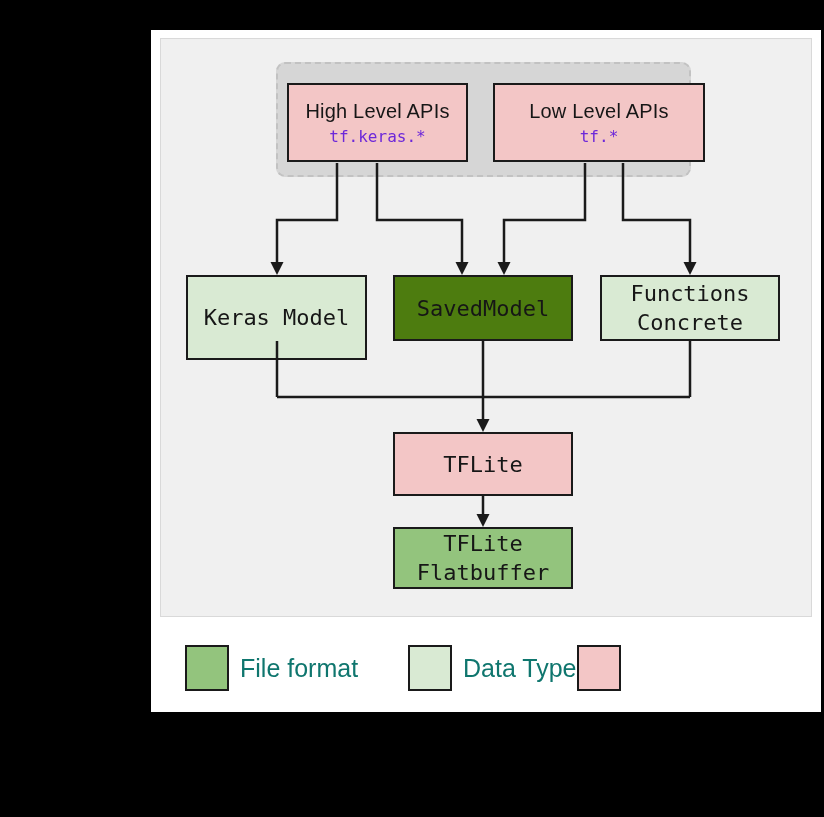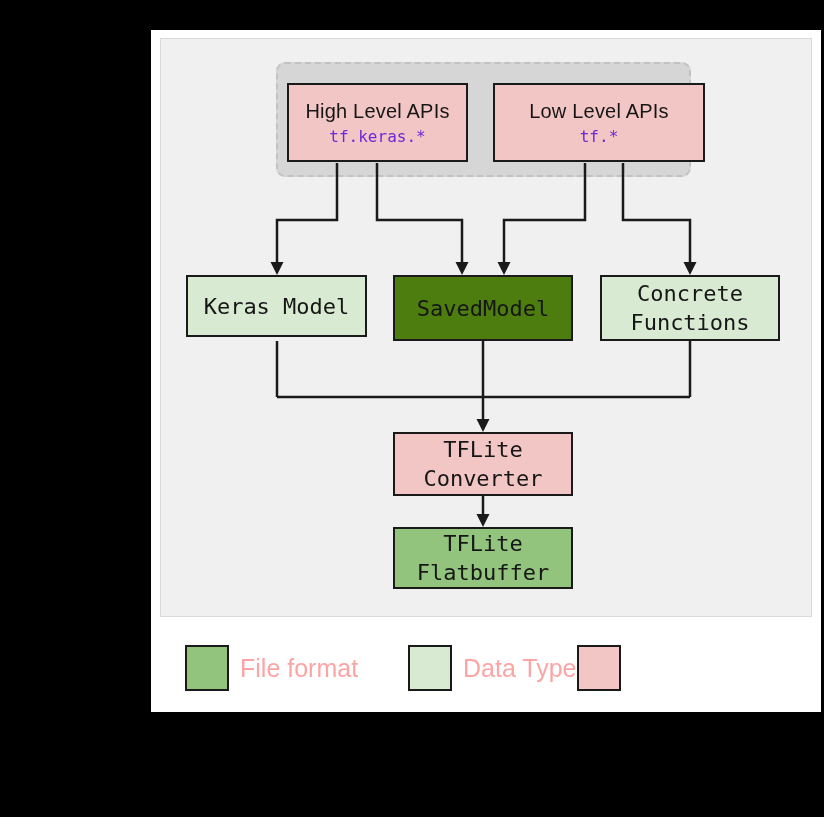--- a/index.html
+++ b/index.html
@@ -70,21 +70,21 @@
   }
   .swatch {
     width: 44px; height: 46px;
     box-sizing: border-box;
     border: 2px solid #1a1a1a;
     flex: 0 0 auto;
   }
   .legend-label {
     margin-left: 11px;
     font-size: 25px;
-    color: #fca5a5;
+    color: #0f766e;
   }
   .li-1 { left: 185px; }
   .li-2 { left: 383px; padding-left: 25px; }
   .li-3 { left: 577px; }
 </style>
 </head>
 <body>
 
 <div class="card"></div>
 <div class="panel"></div>
@@ -94,36 +94,35 @@
 <div class="node api-node" style="left: 287px; top: 83px; width: 181px; height: 79px; background: rgb(243, 198, 198);">
   <div class="api-title">High Level APIs</div>
   <div class="api-subtitle">tf.keras.*</div>
 </div>
 
 <div class="node api-node" style="left: 493px; top: 83px; width: 212px; height: 79px; background: rgb(243, 198, 198);">
   <div class="api-title">Low Level APIs</div>
   <div class="api-subtitle">tf.*</div>
 </div>
 
-<div class="node" style="left: 186px; top: 275px; width: 181px; height: 62px; background: rgb(217, 234, 211);">
+<div class="node" style="left: 186px; top: 275px; width: 181px; height: 85px; background: rgb(217, 234, 211);">
   <div class="mono-label">Keras Model</div>
 </div>
 
 <div class="node" style="left: 393px; top: 275px; width: 180px; height: 66px; background: #4d7c0f;">
   <div class="mono-label">SavedModel</div>
 </div>
 
 <div class="node" style="left: 600px; top: 275px; width: 180px; height: 66px; background: rgb(217, 234, 211);">
+  <div class="mono-label">Functions</div>
   <div class="mono-label">Concrete</div>
-  <div class="mono-label">Functions</div>
 </div>
 
 <div class="node" style="left: 393px; top: 432px; width: 180px; height: 64px; background: rgb(243, 198, 198);">
   <div class="mono-label">TFLite</div>
-  <div class="mono-label">Converter</div>
 </div>
 
 <div class="node" style="left: 393px; top: 527px; width: 180px; height: 62px; background: rgb(147, 196, 125);">
   <div class="mono-label">TFLite</div>
   <div class="mono-label">Flatbuffer</div>
 </div>
 
 <svg class="connectors" viewBox="0 0 824 817" xmlns="http://www.w3.org/2000/svg">
   <g stroke="#1a1a1a" stroke-width="2.5" fill="none">
 

